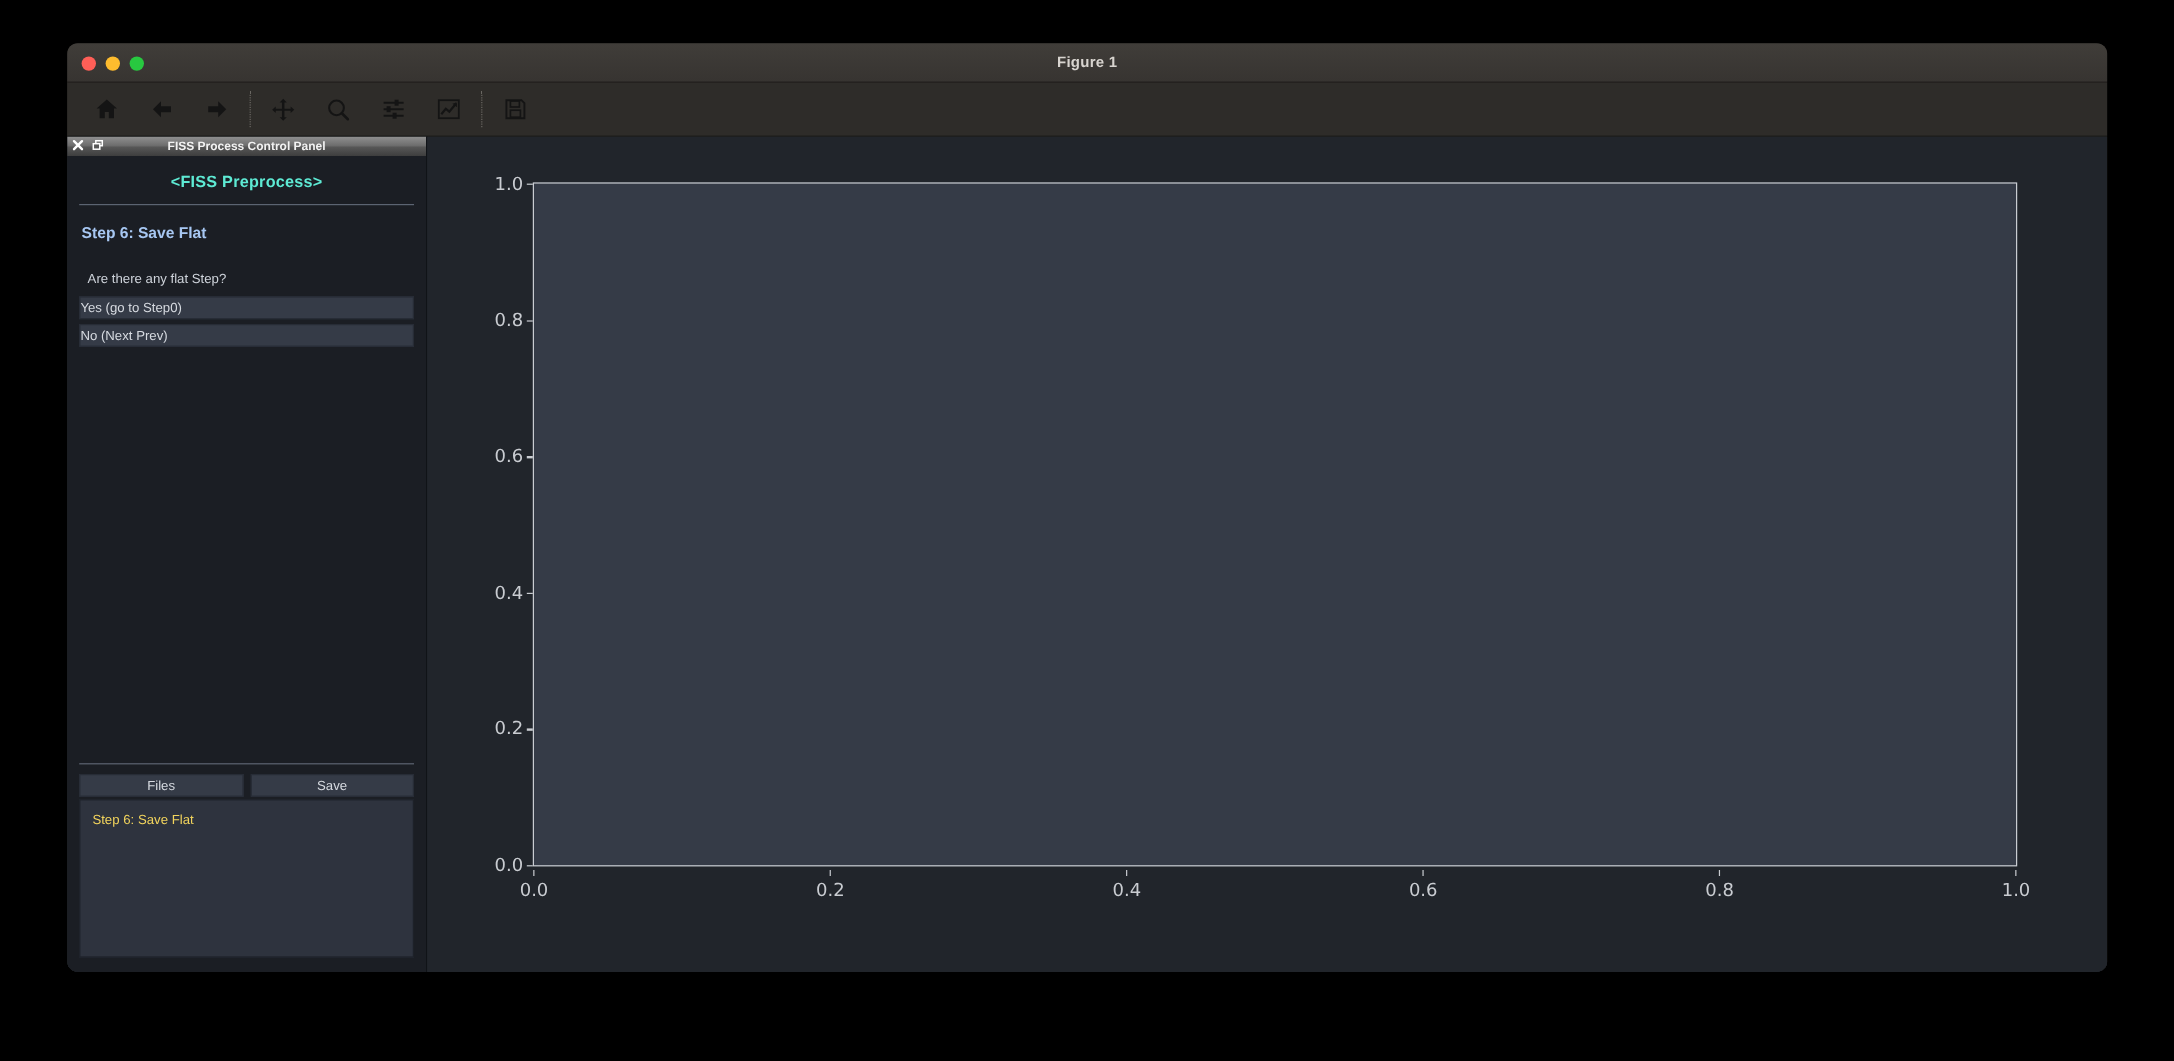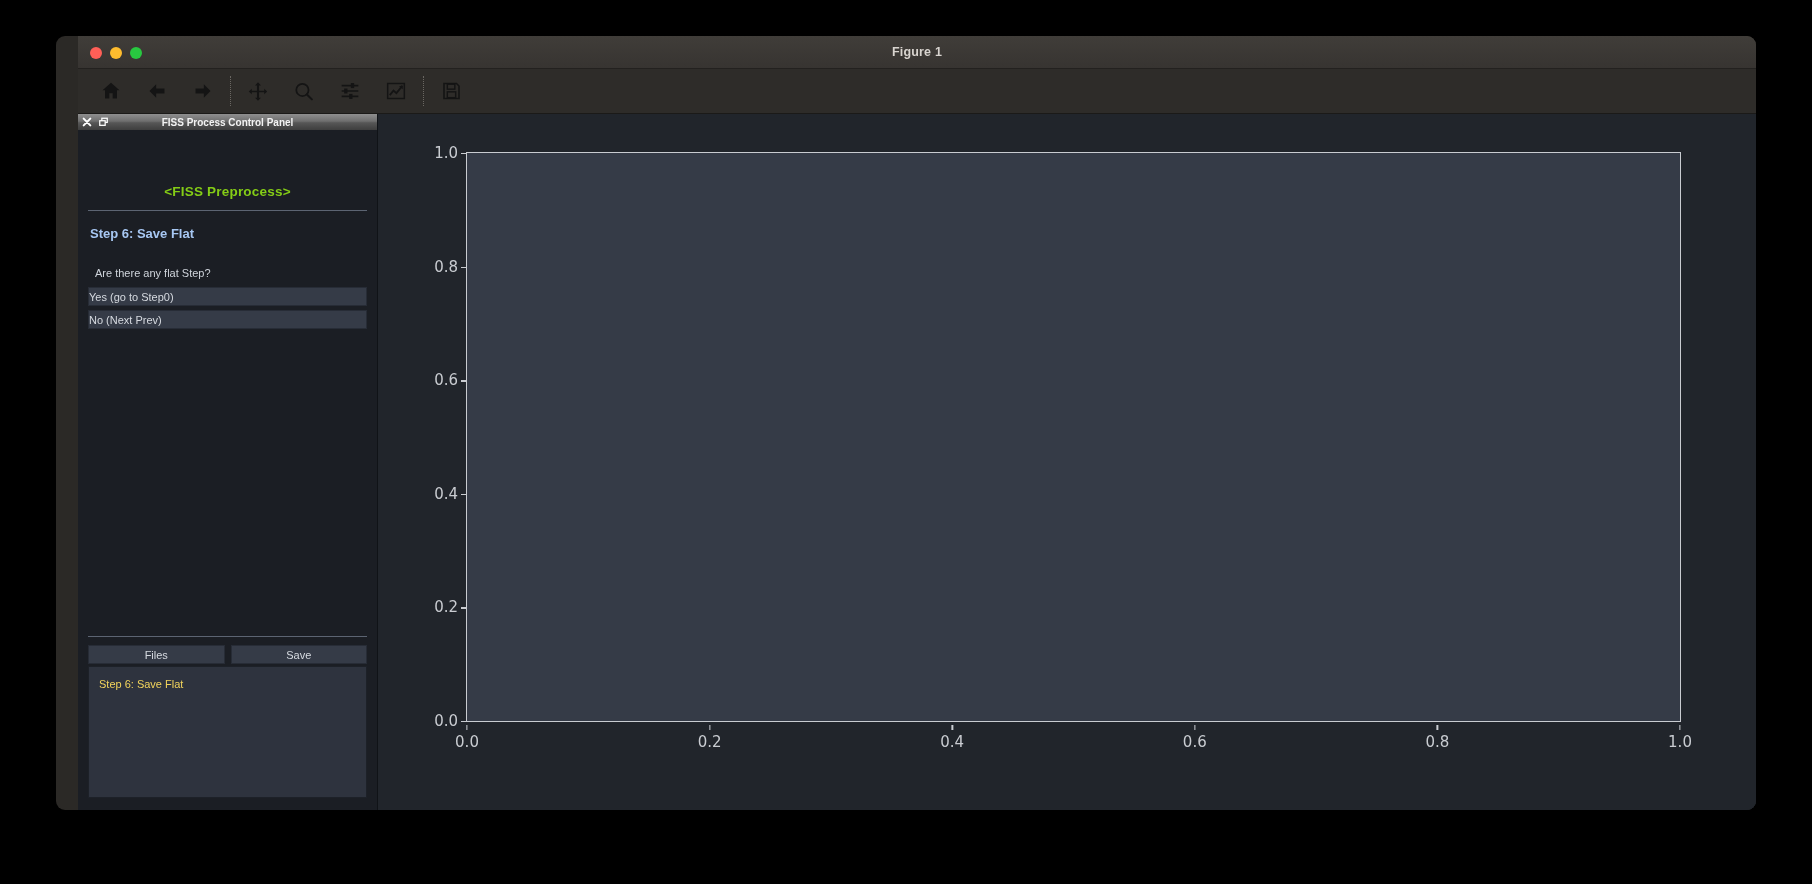--- a/index.html
+++ b/index.html
@@ -12,21 +12,20 @@
 
   
   #app-window {
     position: absolute;
     left: 56px; top: 36px;
     width: 1700px; height: 774px;
     background: #2b2926;
     border-radius: 9px;
     overflow: hidden;
     box-shadow: 0 4px 22px rgba(0,0,0,.8);
-    padding-left: 22px;
   }
 
   
   #titlebar {
     position: relative;
     height: 33px;
     background: linear-gradient(#403d39, #373431);
     border-bottom: 1px solid #23211f;
   }
   .traffic-lights {
@@ -73,21 +72,20 @@
     display: flex;
   }
 
   
   #dock-panel {
     width: 300px;
     background: #1b1e24;
     display: flex; flex-direction: column;
     border-right: 1px solid #101317;
     flex: none;
-    gap: 40px;
   }
   #dock-titlebar {
     height: 16px;
     background: linear-gradient(#8f8f8f, #6e6e6e 45%, #565656 55%, #3e3e3e);
     display: flex; align-items: center;
     position: relative;
     flex: none;
   }
   .dock-icon {
     width: 17px; height: 16px;
@@ -103,21 +101,21 @@
   #panel-inner {
     flex: 1;
     padding: 0 10px;
     display: flex; flex-direction: column;
     background: #1b1e24;
     min-height: 0;
   }
 
   .panel-heading {
     text-align: center;
-    color: #84cc16;
+    color: #5eead4;
     font-size: 13.5px; font-weight: bold;
     padding: 14px 0 11px 0;
     letter-spacing: .2px;
   }
   .hr { height: 1px; background: #5c6472; margin: 0 0 0 0; }
 
   .step-title {
     color: #a7c7f2;
     font-size: 13px; font-weight: bold;
     padding: 15px 0 14px 2px;

